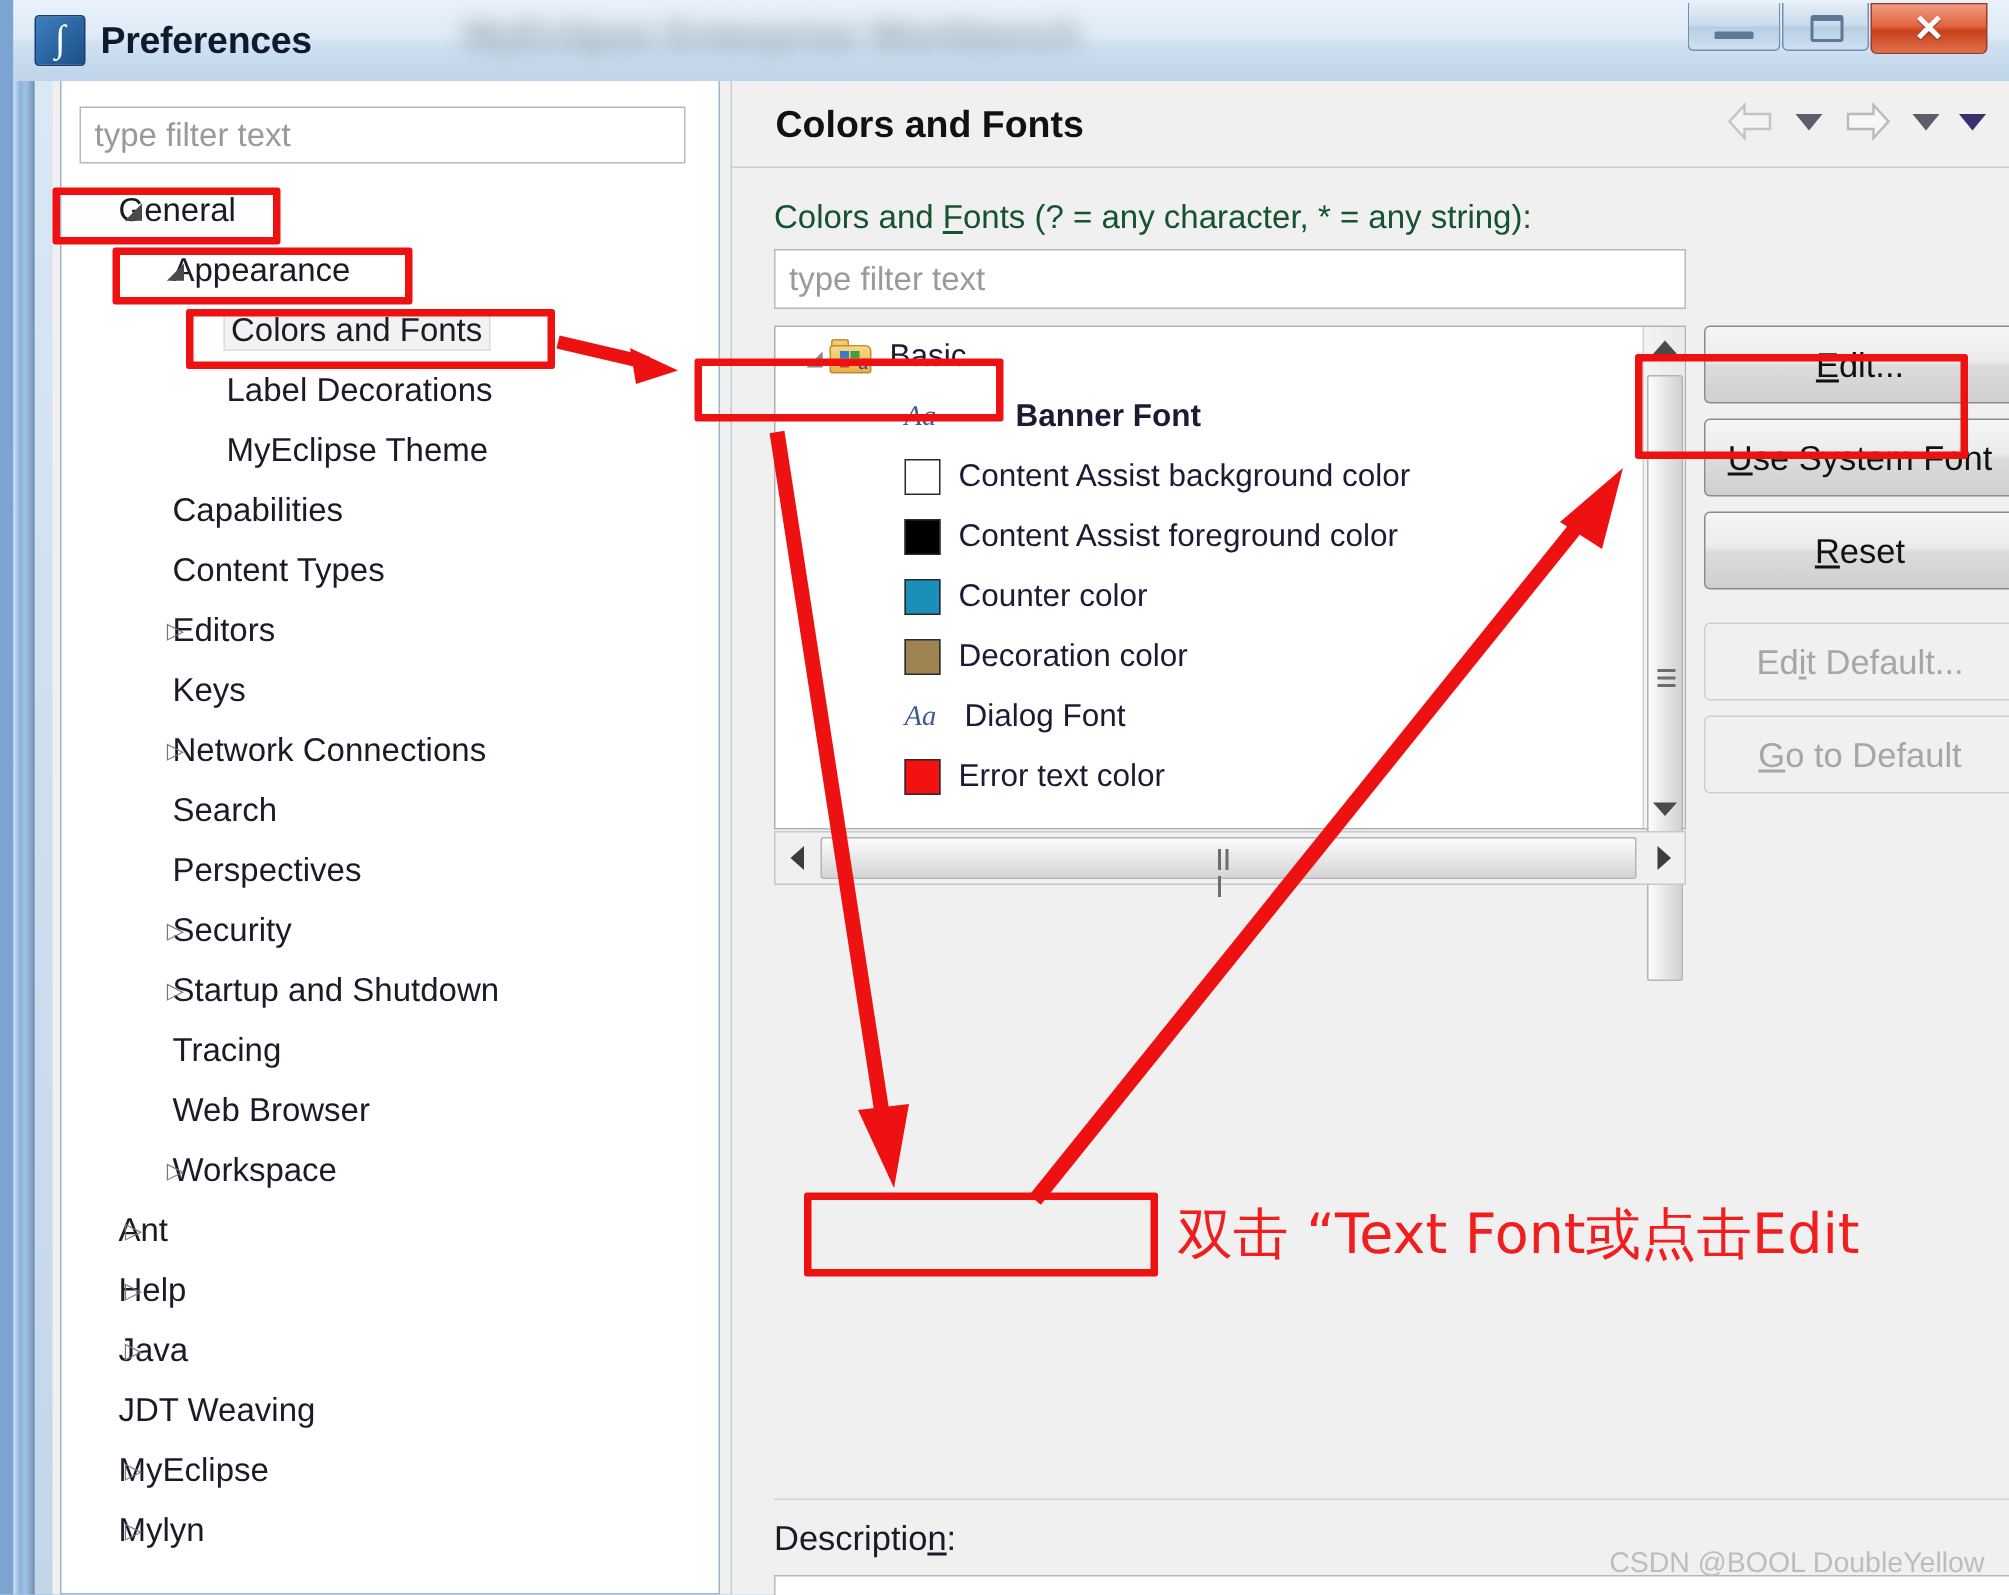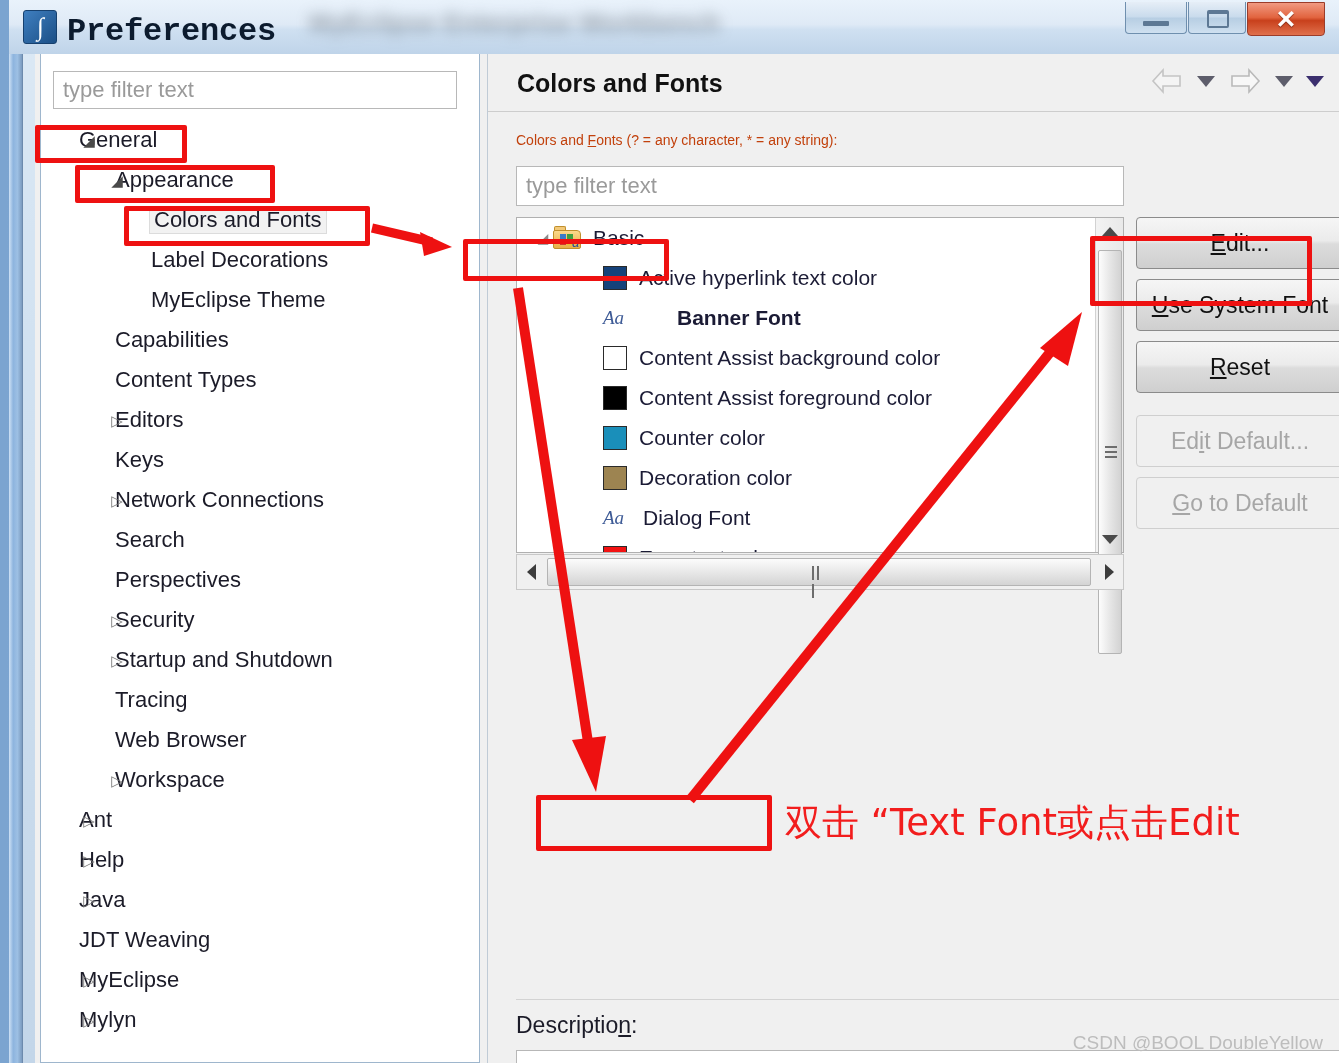--- a/index.html
+++ b/index.html
@@ -43,23 +43,22 @@
     background: linear-gradient(to bottom right, #3f7fc0, #1b4f86);
     border: 1px solid #16406e; border-radius: 3px;
   }
   #app-icon span {
     display: block; text-align: center; line-height: 32px;
     font-family: "Liberation Serif", serif; font-style: italic;
     font-size: 25px; color: #fff; font-weight: bold;
   }
   #window-title {
     position: absolute; left: 58px; top: 13px;
-    font-size: 32px; font-weight: bold; color: #0c1b2e;
+    font-size: 25px; font-weight: bold; color: #0c1b2e;
     letter-spacing: -.2px;
-    font-family: Liberation Mono, monospace;
   }
 
   
   .winbtn {
     position: absolute; top: 2px; height: 32px;
     border: 1px solid #6f8fae; border-top: none;
     border-radius: 0 0 4px 4px;
     background: linear-gradient(to bottom, #e6eef7 0%, #c9dbec 48%, #b7cee3 52%, #cfe0f0 100%);
   }
   #btn-min { left: 1116px; width: 62px; }
@@ -149,21 +148,21 @@
   .nav-arrow { width: 34px; height: 30px; position: relative; }
   .nav-arrow svg { display: block; }
   .nav-caret {
     width: 0; height: 0; border-left: 9px solid transparent;
     border-right: 9px solid transparent; border-top: 11px solid #5d5d6b;
   }
   .nav-caret.dark { border-top-color: #3b2f6e; }
 
   #filter-label {
     position: absolute; left: 28px; top: 78px;
-    font-size: 14px; color: #c2410c; white-space: nowrap;
+    font-size: 22px; color: #14532d; white-space: nowrap;
   }
   #filter-label u { text-decoration: underline; }
   #cf-filter-box {
     position: absolute; left: 28px; top: 112px;
     width: 608px; height: 40px;
     border: 1px solid #b8b8b8; background: #fff;
   }
   #cf-filter-box input {
     width: 100%; height: 100%; border: none; outline: none;
     padding: 0 9px; font-size: 22px; color: #2b2b2b;
@@ -491,24 +490,20 @@
                 <span class="pal">
                   <i></i>
                   <i></i>
                   <i></i>
                   <i></i>
                 </span>
                 <span class="fa">a</span>
               </span>
               <span class="cflabel">Basic</span>
             </div>
-            <div class="cfrow child">
-              <span class="swatch" style="background: rgb(21, 66, 122);"></span>
-              <span class="cflabel">Active hyperlink text color</span>
-            </div>
             <div class="cfrow child bold">
               <span class="fonticon">Aa</span>
               <span class="cflabel">Banner Font</span>
             </div>
             <div class="cfrow child">
               <span class="swatch" style="background: rgb(255, 255, 255);"></span>
               <span class="cflabel">Content Assist background color</span>
             </div>
             <div class="cfrow child">
               <span class="swatch" style="background: rgb(0, 0, 0);"></span>

